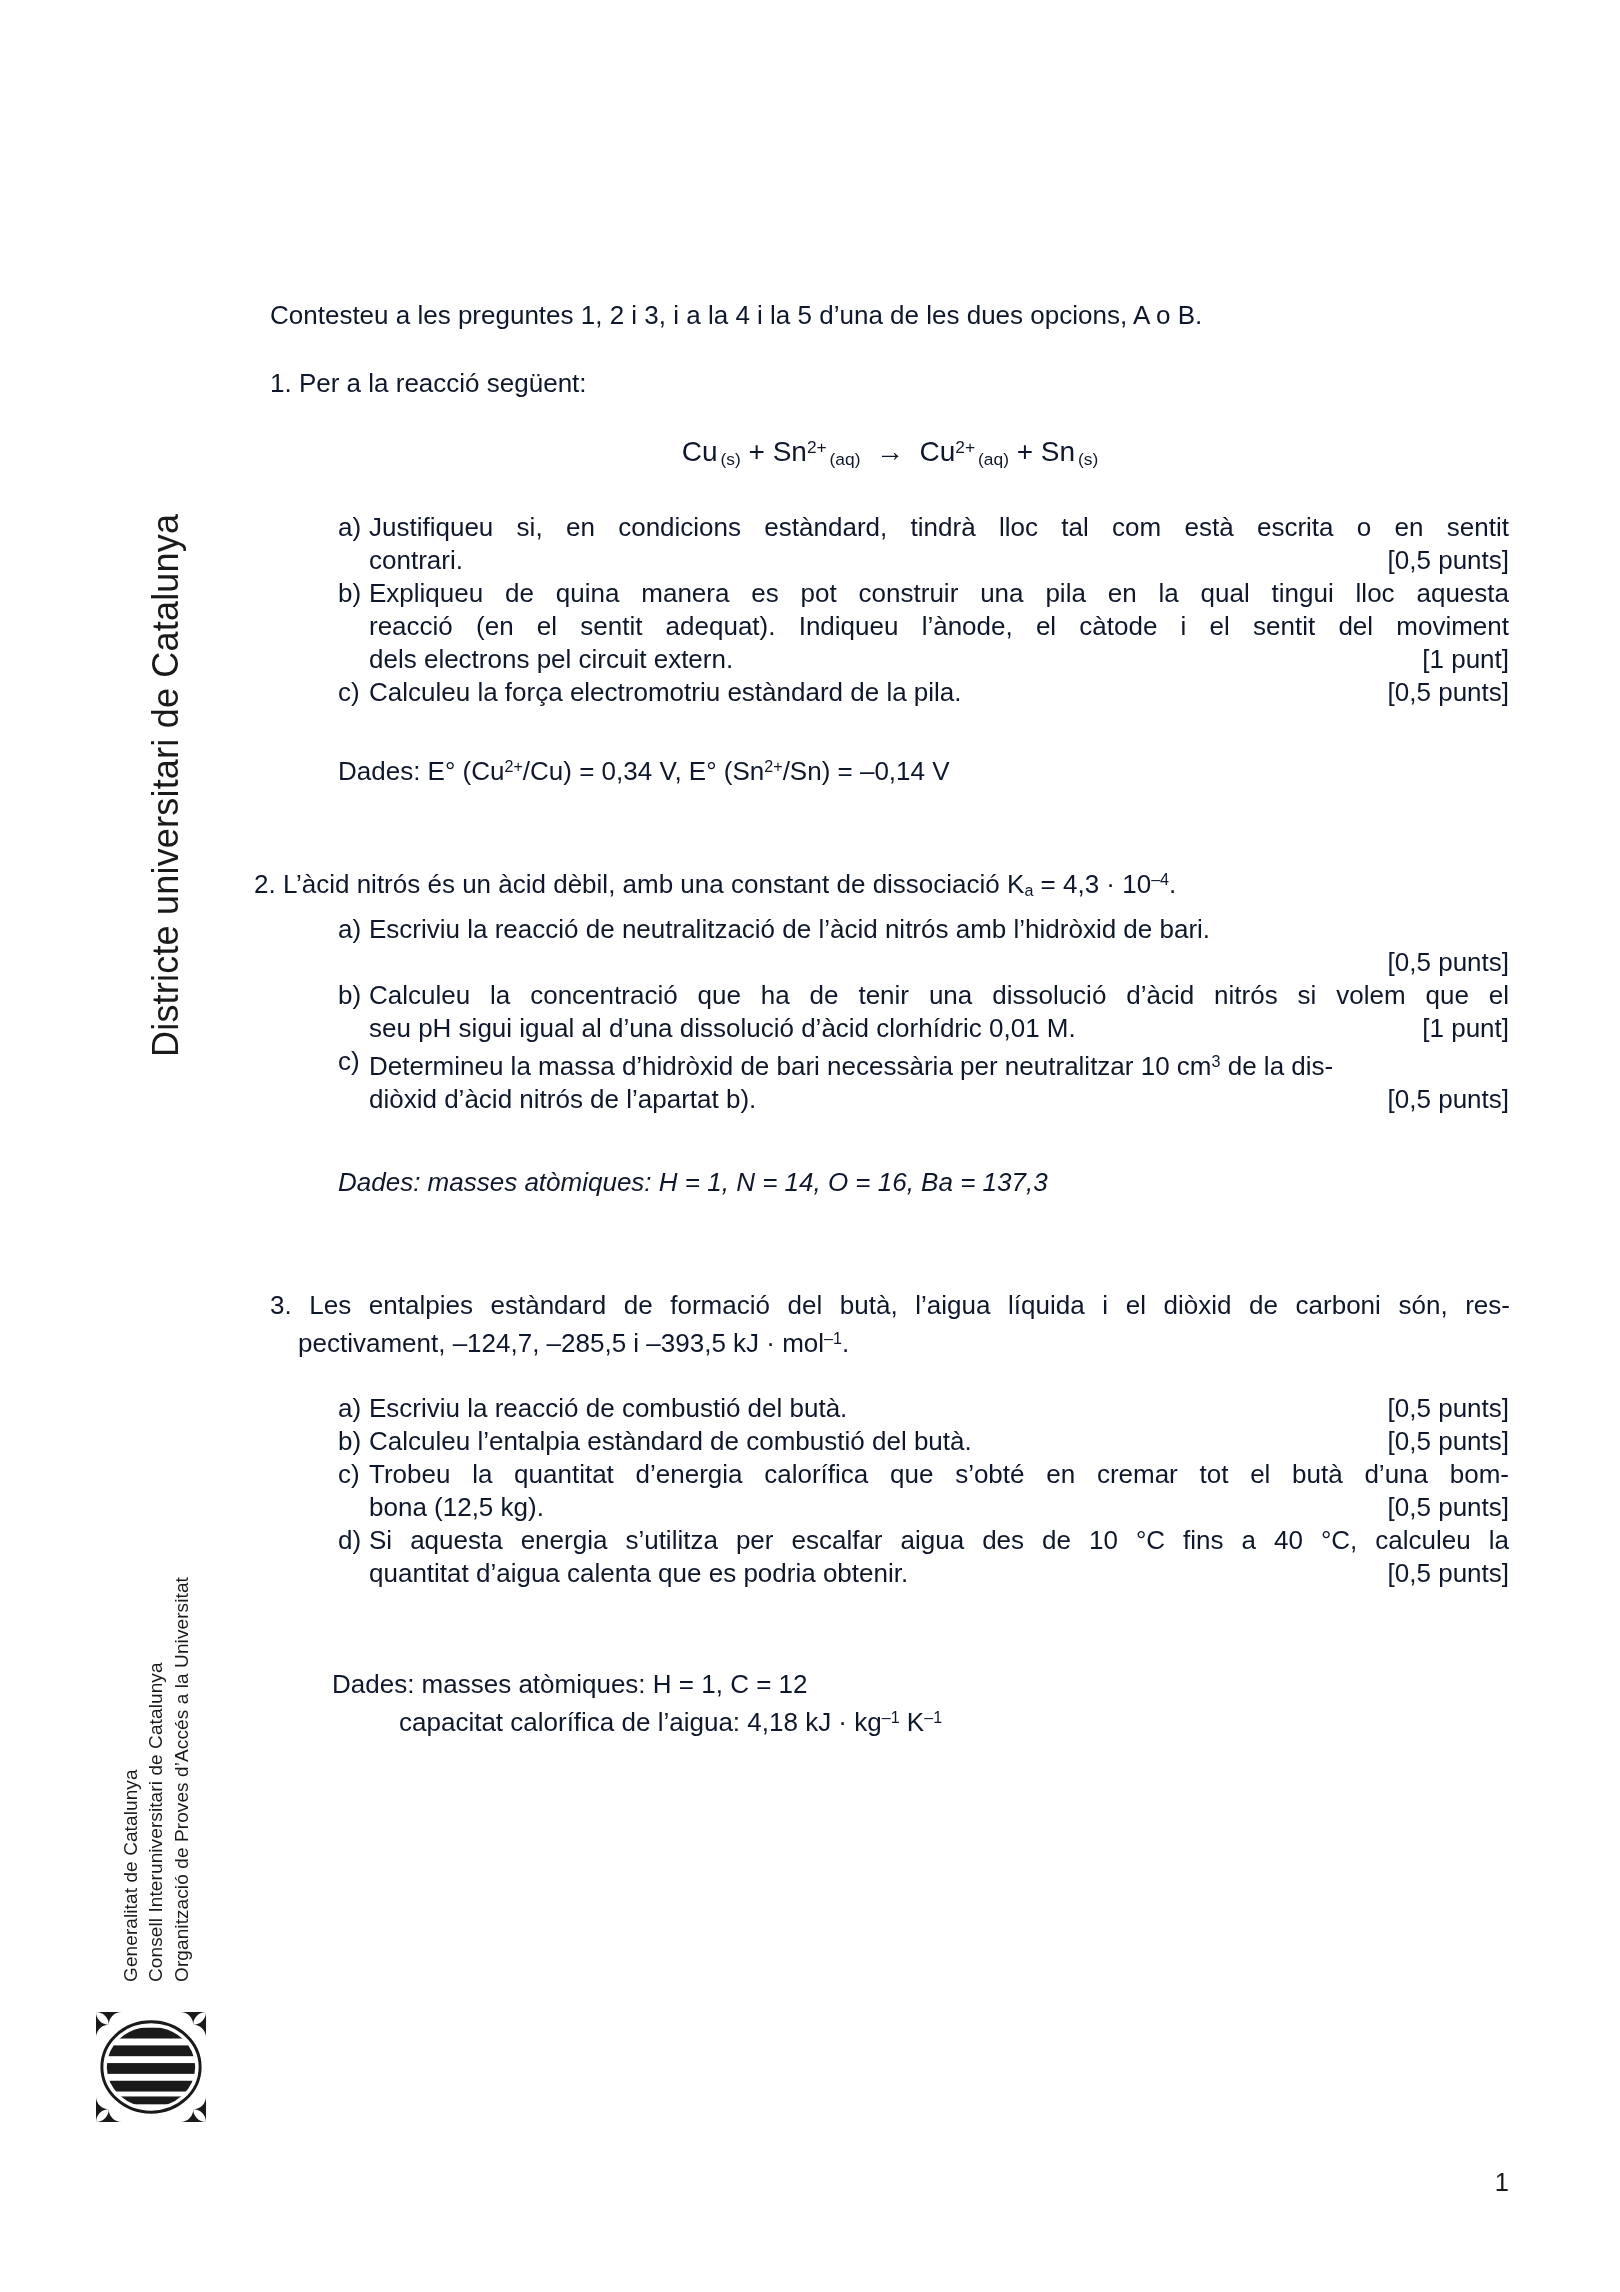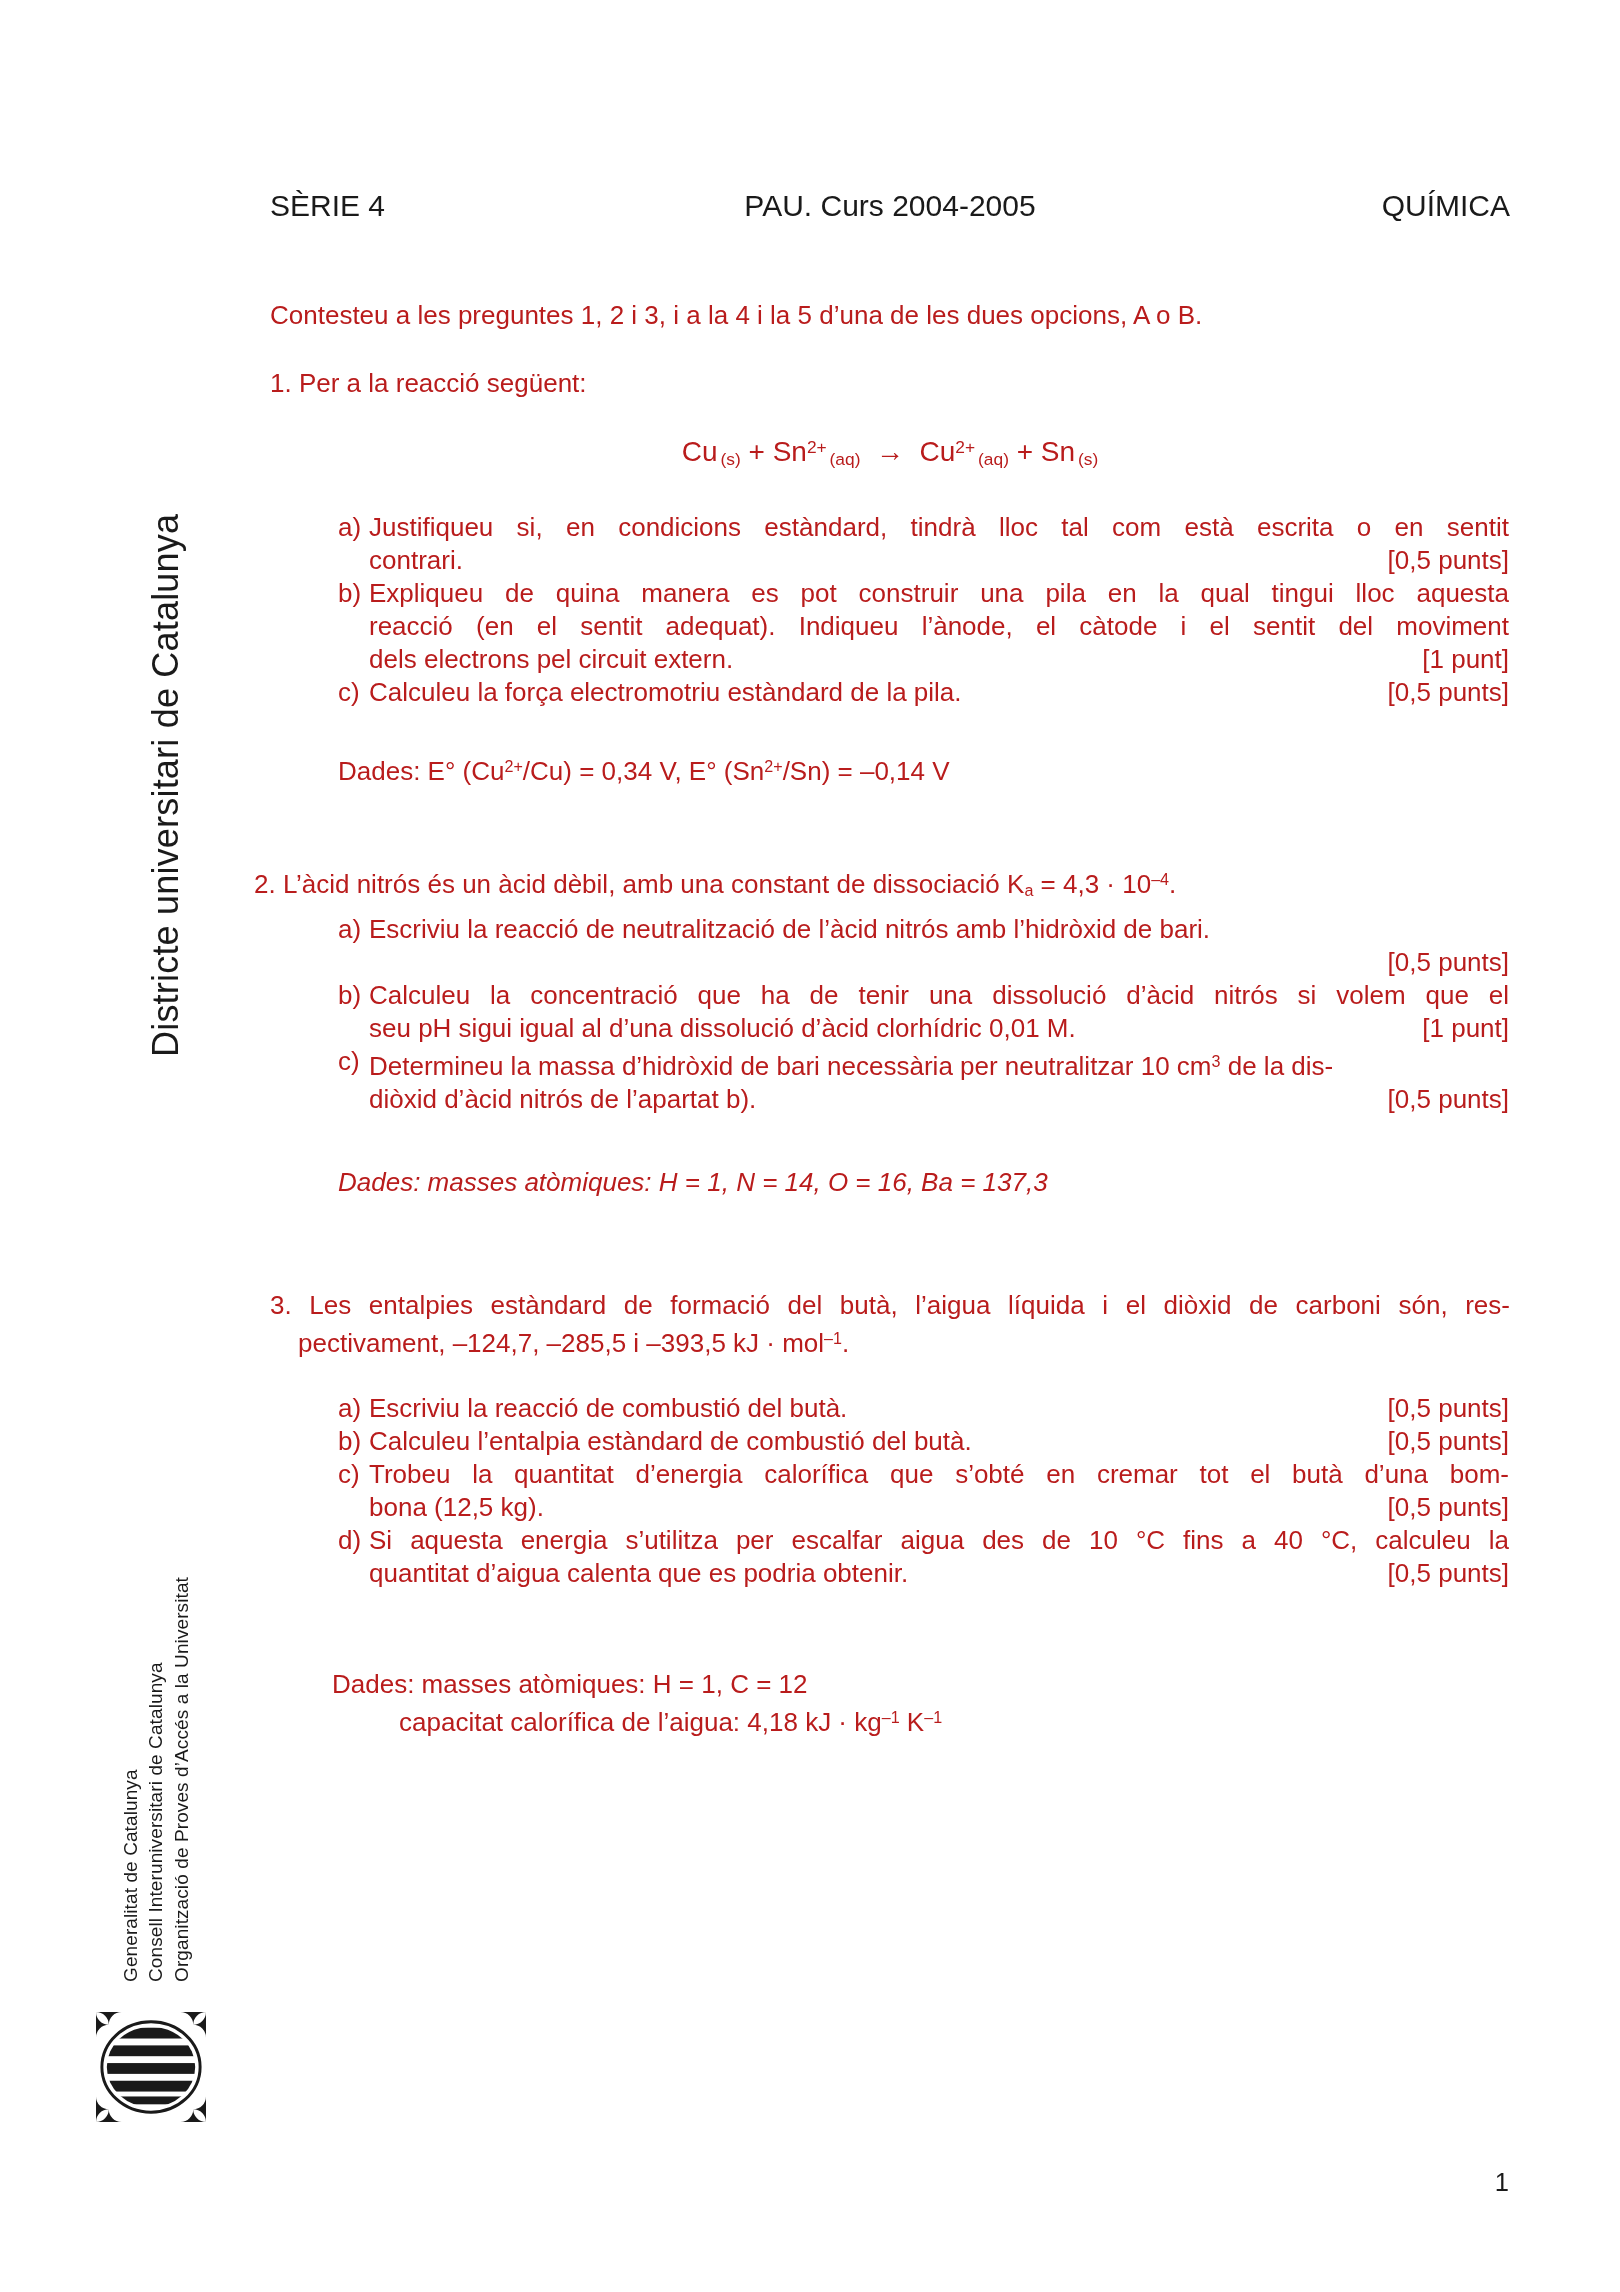--- a/index.html
+++ b/index.html
@@ -61,21 +61,21 @@
   }
   #header .h-left   { position: absolute; left: 0; top: 0; }
   #header .h-center { position: absolute; left: 0; top: 0; width: 100%; text-align: center; }
   #header .h-right  { position: absolute; right: 0; top: 0; }
 
   
   .blk {
     position: absolute;
     font-size: 26px;
     line-height: 33px;
-    color: #b91c1c;
+    color: #0f172a;
   }
   #intro       { left: 270px; top: 299px;  width: 1240px; }
   #q1-stem     { left: 270px; top: 367px;  width: 1240px; }
   #q1-eq       { left: 270px; top: 431px;  width: 1240px; text-align: center; font-size: 28px; }
   #q1-items    { left: 338px; top: 511px;  width: 1171px; }
   #q1-dades    { left: 338px; top: 750px;  width: 1171px; }
 
   #q2-stem     { left: 254px; top: 863px;  width: 1240px; }
   #q2-items    { left: 338px; top: 913px;  width: 1171px; }
   #q2-dades    { left: 338px; top: 1166px; width: 1171px; font-style: italic; }
@@ -165,25 +165,20 @@
     </clipPath>
     <g clip-path="url(#ovalclip)" fill="#1a1a1a">
       <rect x="0" y="16" width="112" height="11"></rect>
       <rect x="0" y="34" width="112" height="11"></rect>
       <rect x="0" y="52" width="112" height="11"></rect>
       <rect x="0" y="70" width="112" height="11"></rect>
       <rect x="0" y="86" width="112" height="8"></rect>
     </g>
   </svg>
 
-  <div id="header">
-    <span class="h-left">SÈRIE 4</span>
-    <span class="h-center">PAU. Curs 2004-2005</span>
-    <span class="h-right">QUÍMICA</span>
-  </div>
 
   <div class="blk" id="intro">Contesteu a les preguntes 1, 2 i 3, i a la 4 i la 5 d’una de les dues opcions, A o B.</div>
 
   <div class="blk" id="q1-stem">
     <span>1.</span>
     <span>Per a la reacció següent:</span>
   </div>
 
   <div class="blk" id="q1-eq">
     <span>Cu</span><span class="state">(s)</span>

